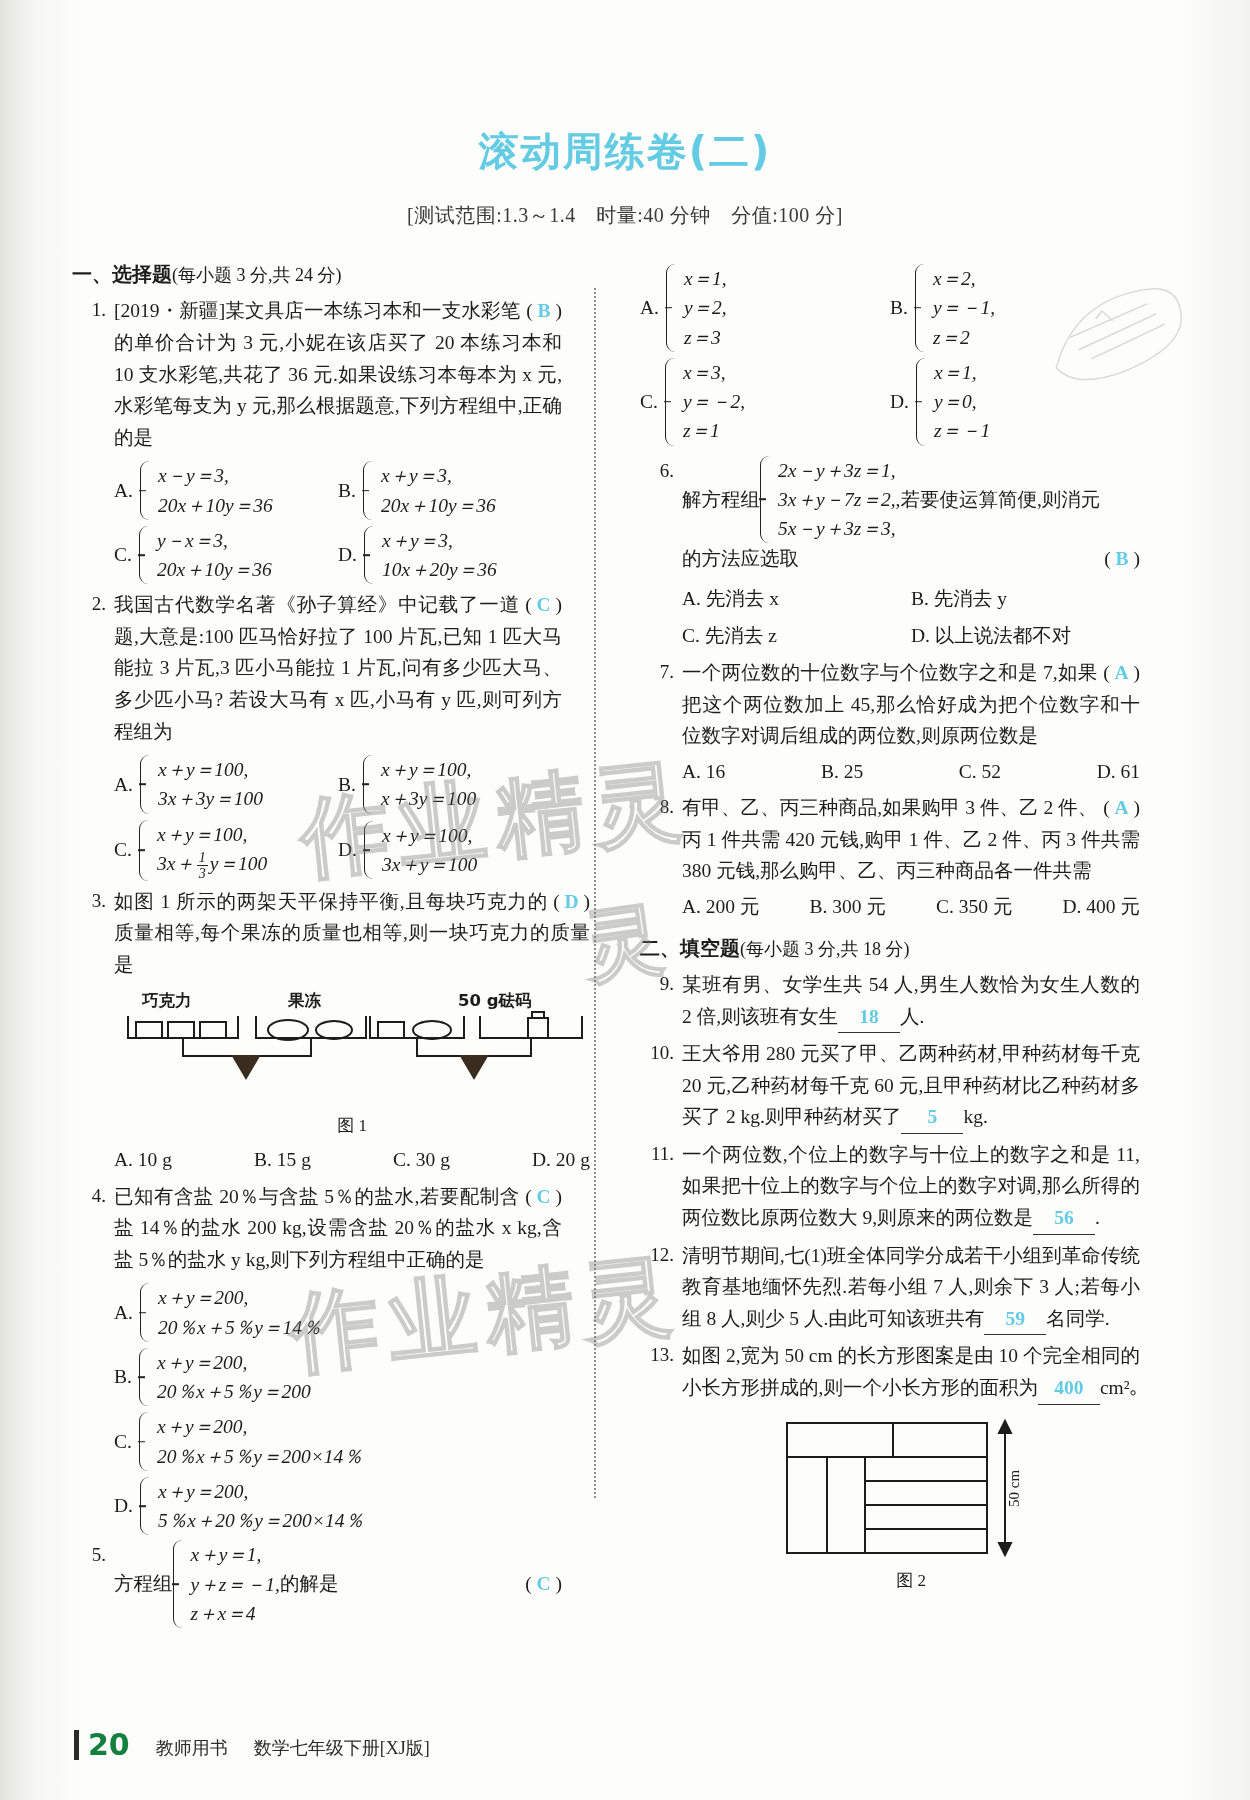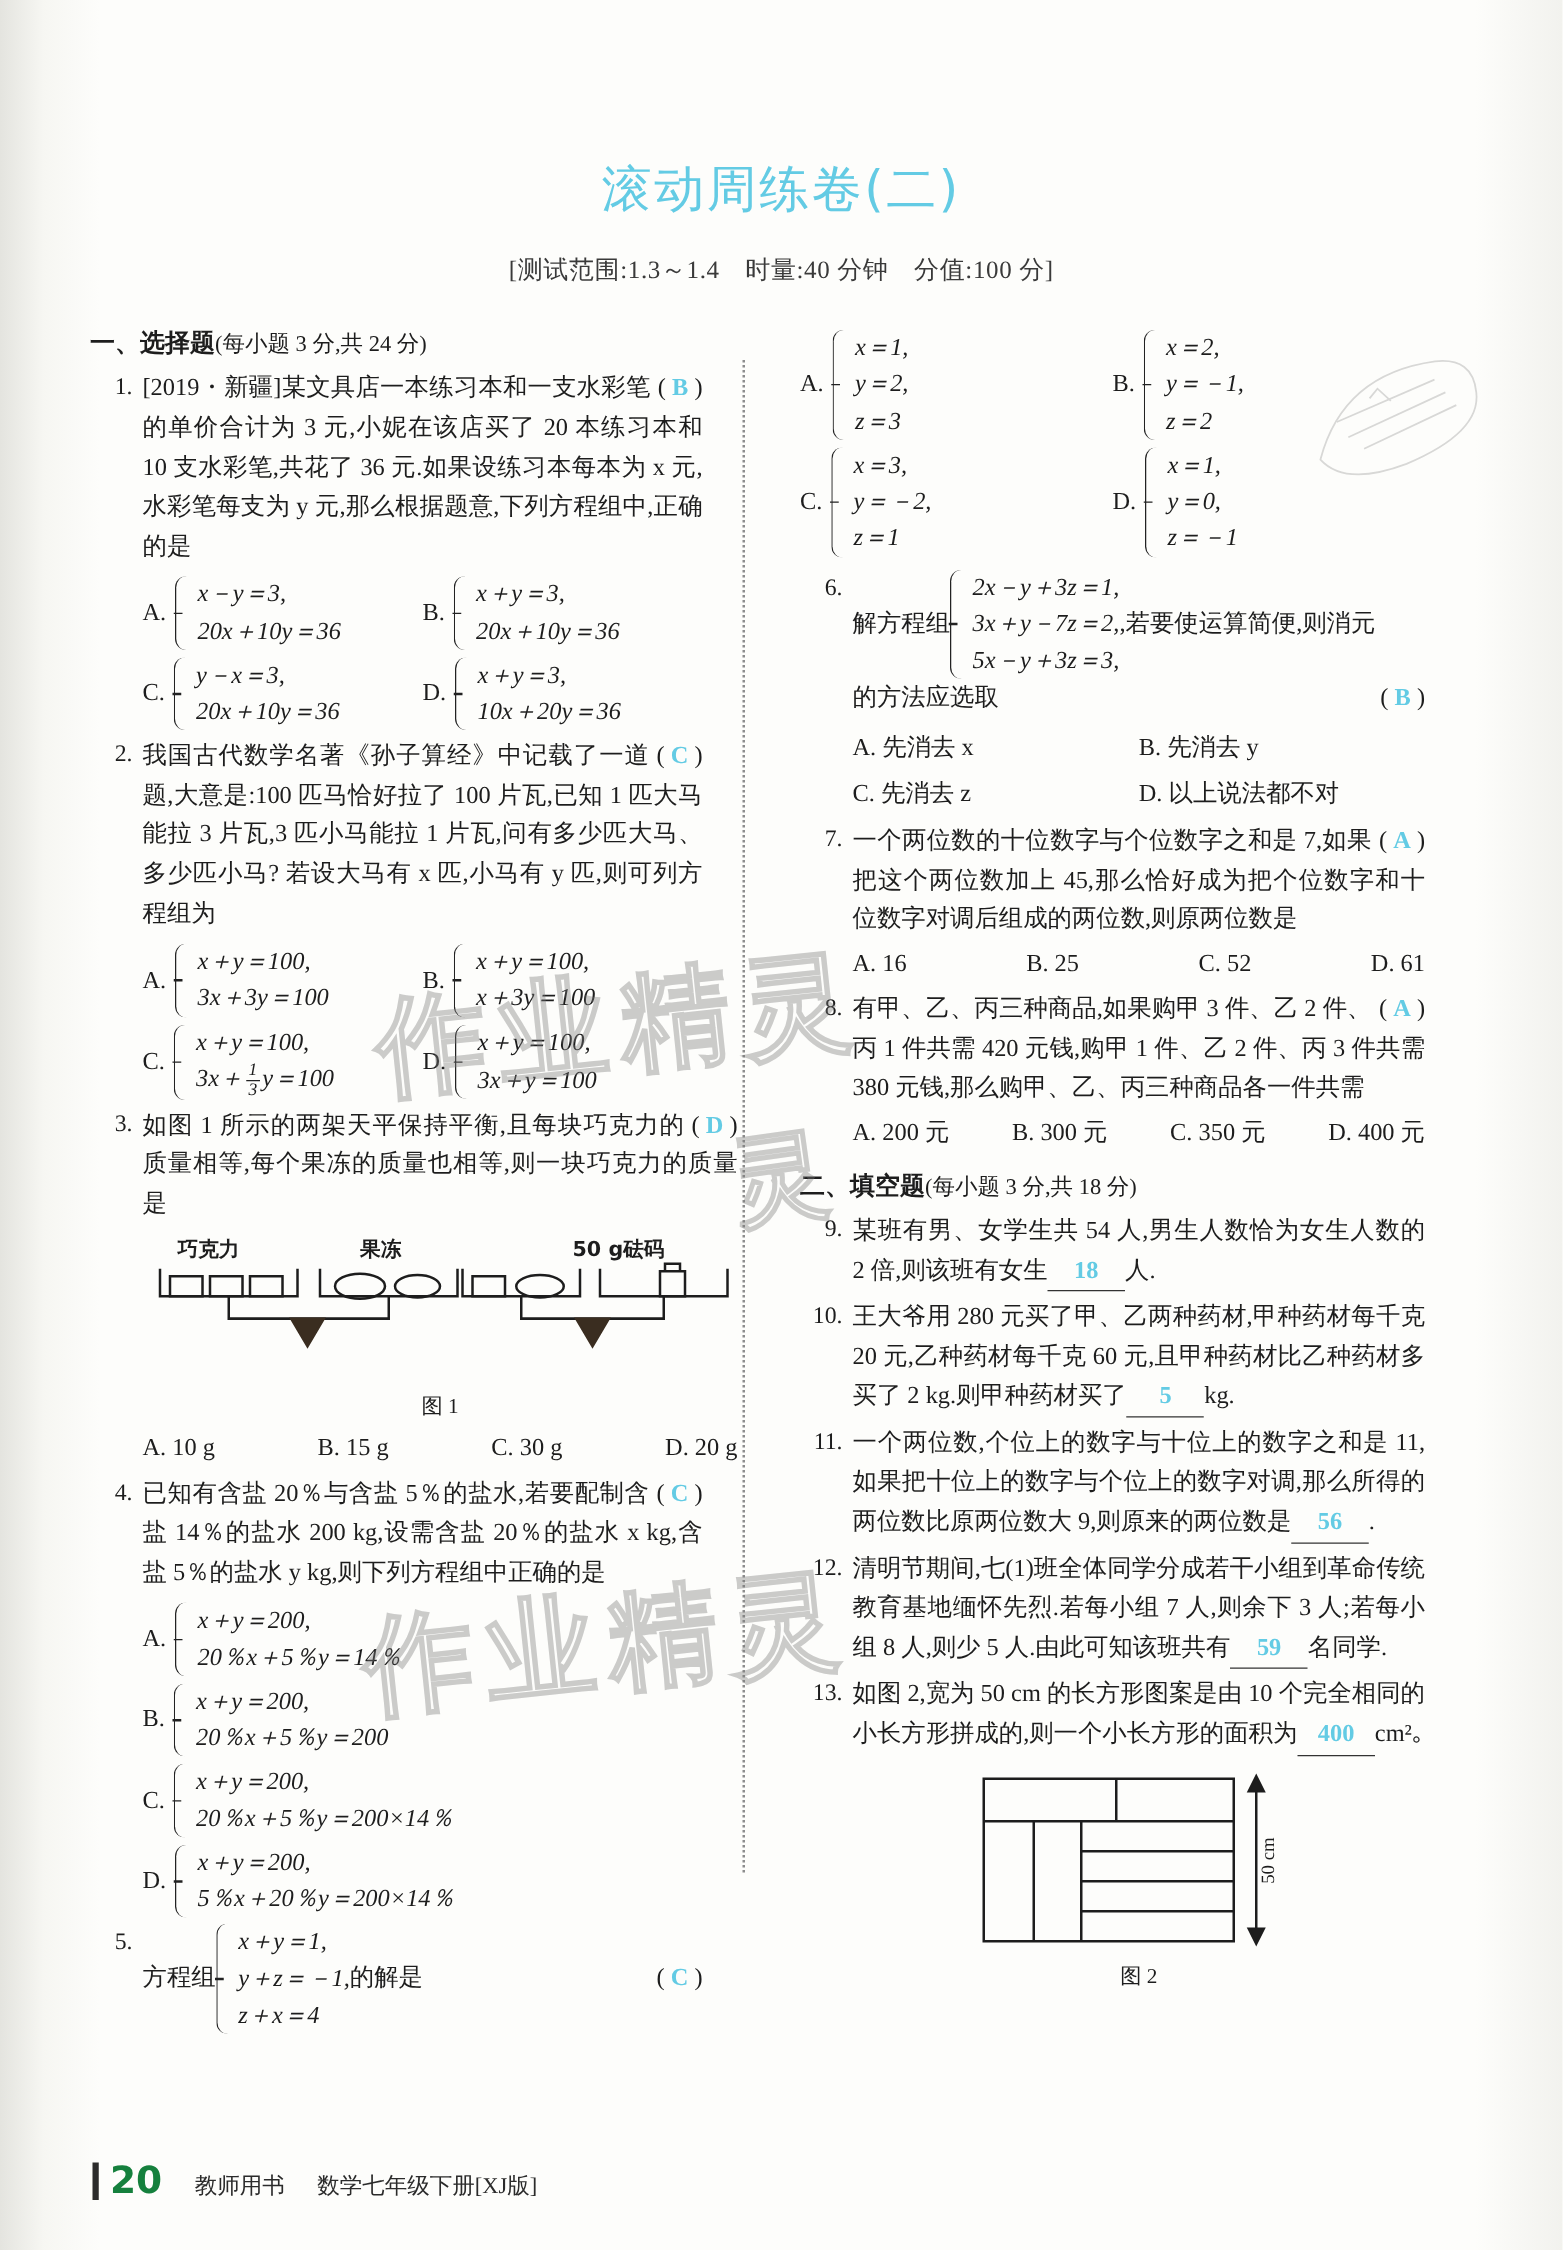--- a/index.html
+++ b/index.html
@@ -17,21 +17,21 @@
       linear-gradient(90deg,#efefea 0px,#f7f7f3 38px,#fdfdfb 80px,#fdfdfb 1180px,#f2f2ee 1250px);
   }
   .edge-l{position:absolute;left:0;top:0;bottom:0;width:34px;background:linear-gradient(90deg,#e4e4df,#f6f6f2);}
   .content{position:absolute;left:0;top:0;width:1250px;height:1800px;}
 
   
   .title{
     position:absolute;left:0;right:0;top:124px;
     text-align:center;
     font-family:"DejaVu Sans","Liberation Sans",sans-serif;
-    font-weight:normal;
+    font-weight:bold;
     font-size:40px;
     letter-spacing:2px;
     color:#63cbe4;
   }
   .subtitle{
     position:absolute;left:0;right:0;top:202px;
     text-align:center;
     font-size:20px;
     color:#3a3a3a;
     letter-spacing:.5px;

